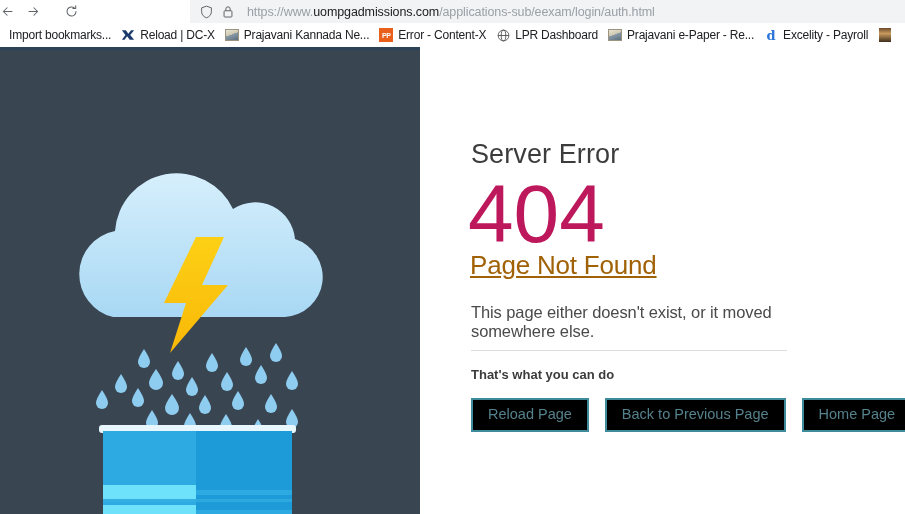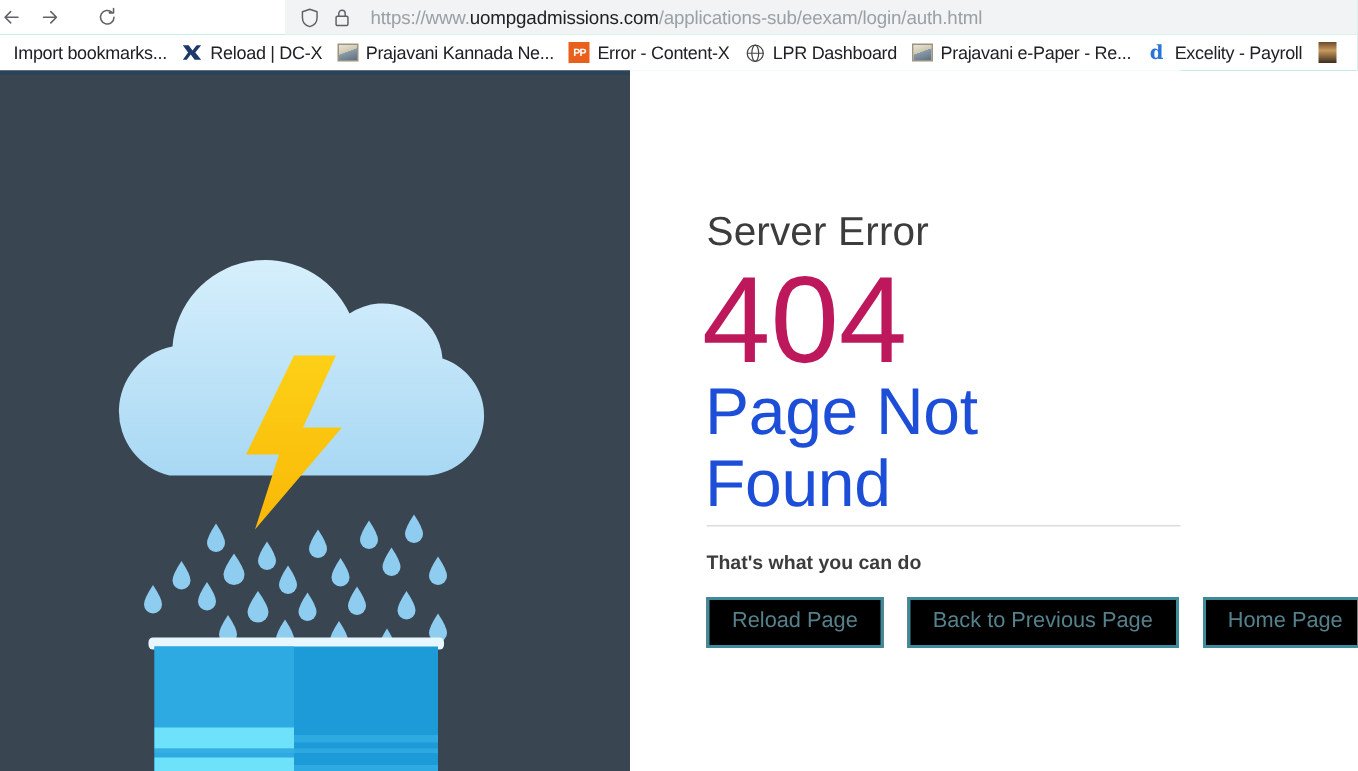--- a/index.html
+++ b/index.html
@@ -10,21 +10,21 @@
     width: 905px;
     height: 514px;
     overflow: hidden;
     font-family: "Liberation Sans", sans-serif;
     background: #ffffff;
   }
 
   
   #browser-chrome {
     width: 905px;
-    background: #14b8a6;
+    background: #fef9c3;
   }
   #toolbar-row {
     height: 23px;
     display: flex;
     align-items: center;
     background: #ffffff;
     position: relative;
   }
   .nav-btn {
     width: 26px;
@@ -193,26 +193,27 @@
     color: #be185d;
     font-weight: normal;
     margin: 0;
     line-height: 1;
     letter-spacing: 0px;
   }
   #error-title {
     position: absolute;
     top: 204px;
     left: 50px;
-    font-size: 44px;
-    color: #1d4ed8;
+    font-size: 26px;
+    color: #a16207;
     font-weight: normal;
     margin: 0;
     line-height: 1.1;
     letter-spacing: -0.2px;
+    text-decoration: underline;
   }
   #error-description {
     position: absolute;
     top: 256px;
     left: 51px;
     font-size: 16.5px;
     color: #4a4a4a;
     margin: 0;
     letter-spacing: -0.1px;
   }
@@ -433,20 +434,21 @@
   </div>
 
   <div id="error-content">
 
     <h2 id="server-error-label">Server Error</h2>
 
     <div id="error-code">404</div>
 
     <h1 id="error-title">Page Not Found</h1>
 
+    <p id="error-description">This page either doesn't exist, or it moved somewhere else.</p>
 
     <hr id="content-divider">
 
     <p id="suggestion-text">That's what you can do</p>
 
     <div id="action-buttons">
       <button class="action-button">Reload Page</button>
       <button class="action-button">Back to Previous Page</button>
       <button class="action-button">Home Page</button>
     </div>

